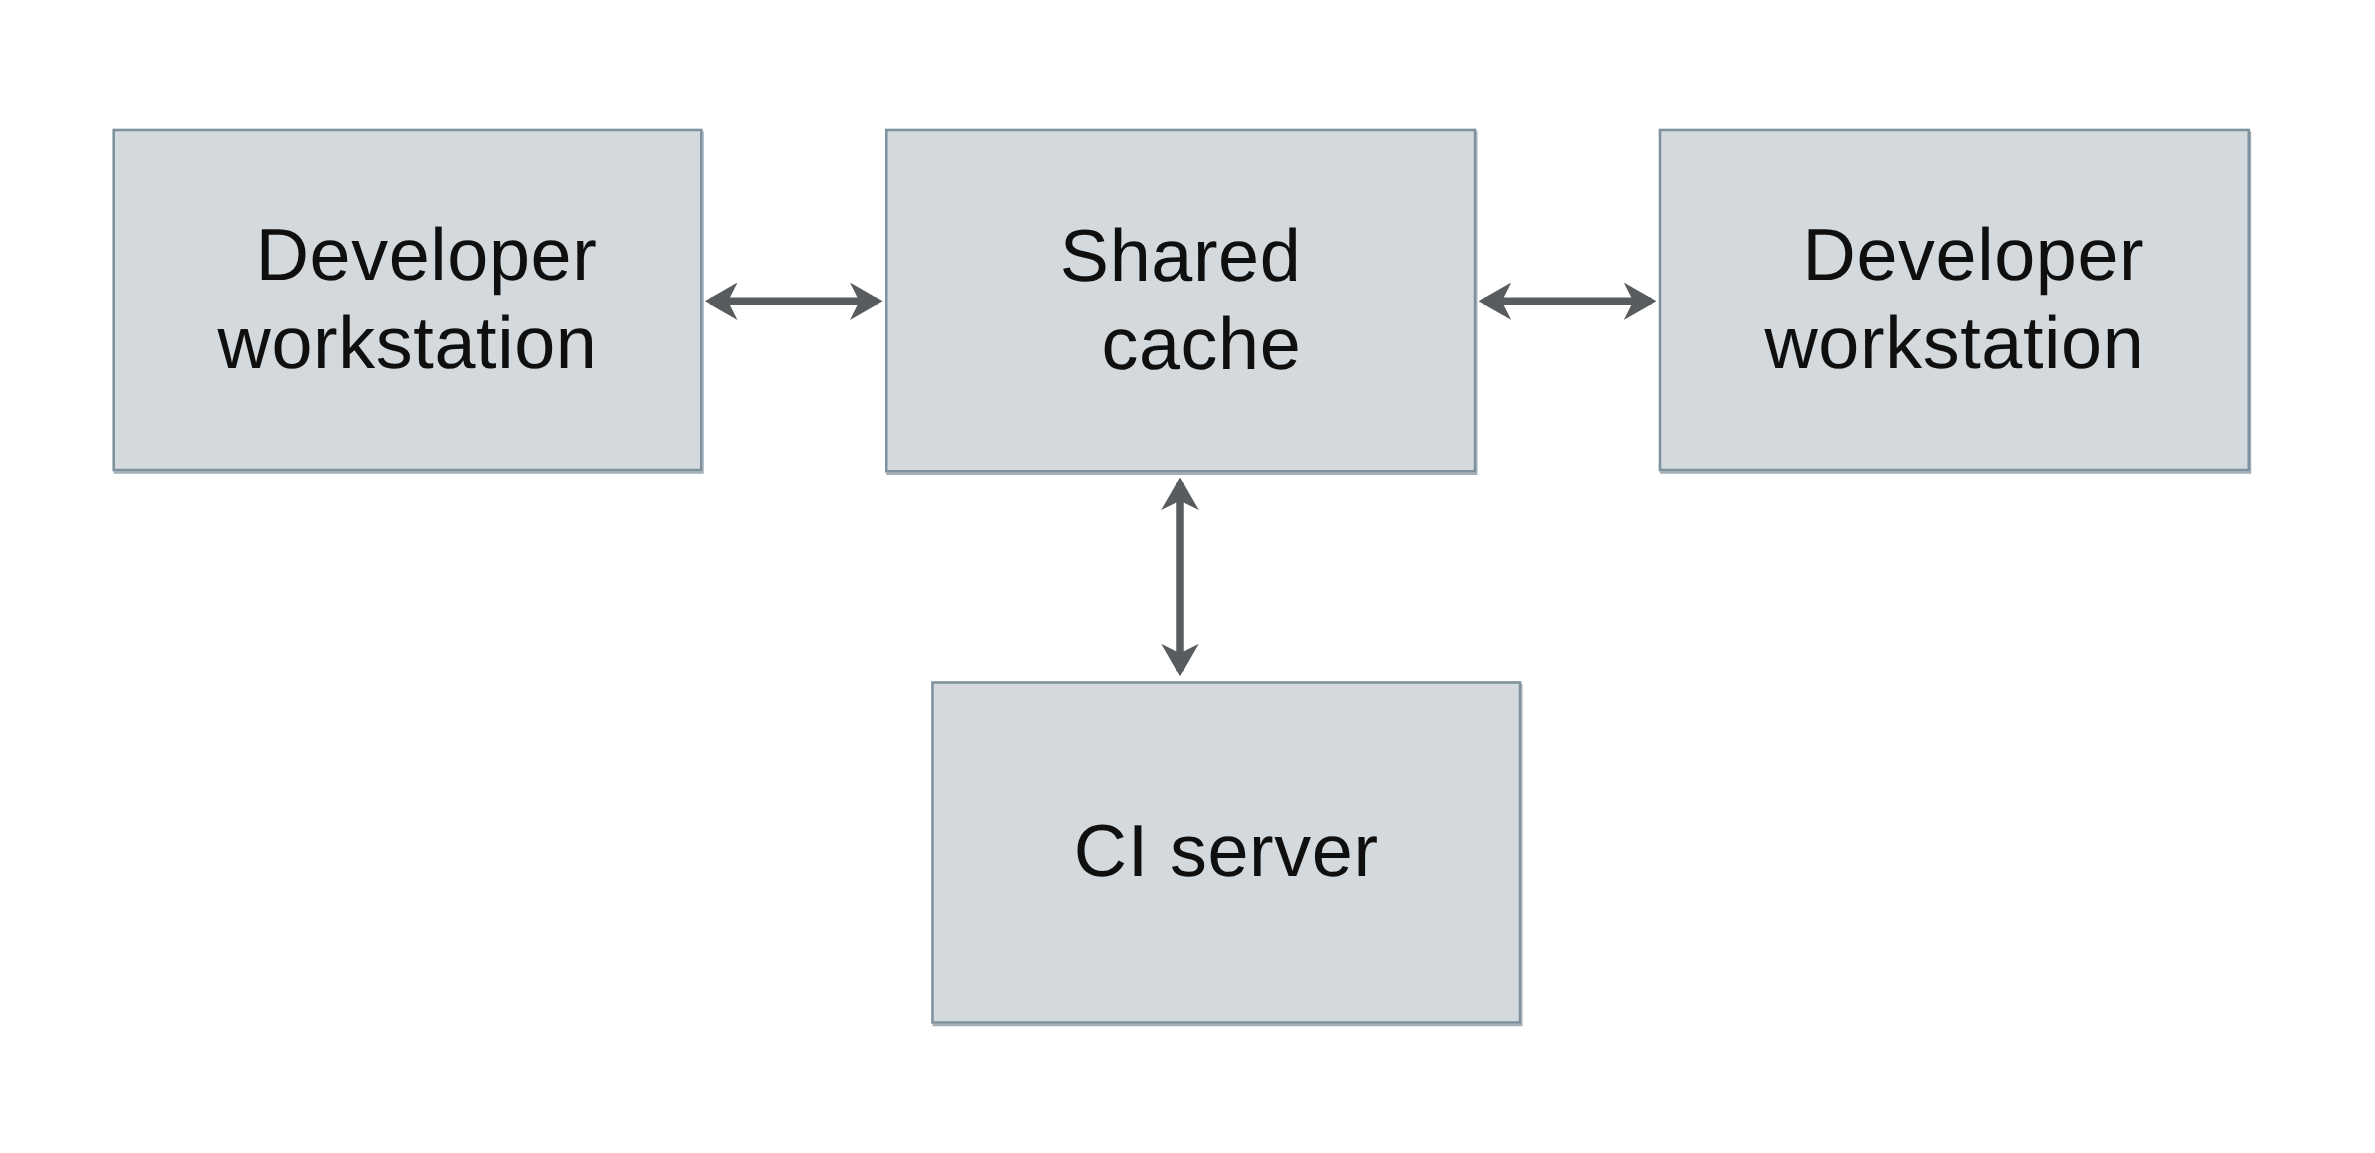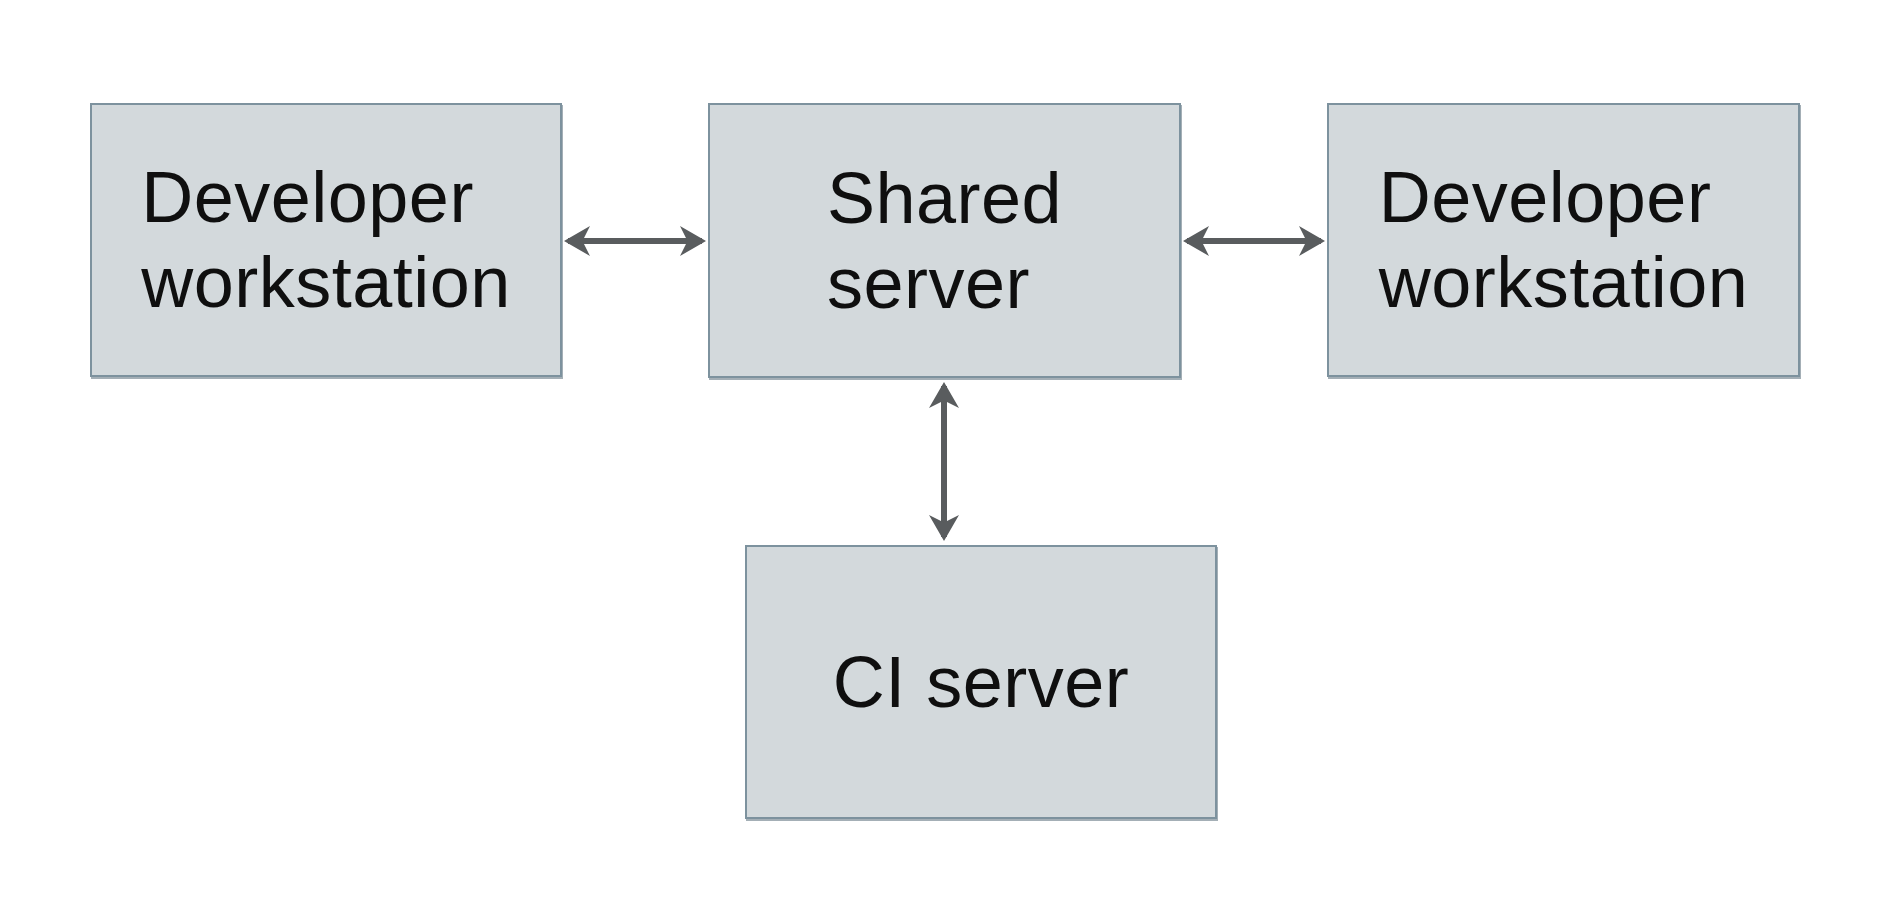--- a/index.html
+++ b/index.html
@@ -23,23 +23,23 @@
     position: absolute;
     background: var(--node-fill);
     border: 2px solid var(--node-border);
     display: flex;
     align-items: center;
     justify-content: center;
     box-shadow: 1px 2px 0 rgba(90,110,122,0.55);
   }
   .node-label {
     color: var(--text);
-    font-size: 72px;
+    font-size: 59px;
     line-height: 1.18;
-    text-align: left;
+    text-align: right;
     white-space: pre-line;
     letter-spacing: 0.5px;
   }
   #node-dev-left  { left: 90px;   top: 103px; width: 472px; height: 274px; }
   #node-cache     { left: 708px;  top: 103px; width: 473px; height: 275px; }
   #node-dev-right { left: 1327px; top: 103px; width: 473px; height: 274px; }
   #node-ci        { left: 745px;  top: 545px; width: 472px; height: 274px; }
   .arrow-layer {
     position: absolute;
     left: 0; top: 0;
@@ -52,21 +52,21 @@
 
 <div class="stage">
 
   <div class="node" id="node-dev-left">
     <span class="node-label">Developer
 workstation</span>
   </div>
 
   <div class="node" id="node-cache">
     <span class="node-label">Shared
-server</span>
+cache</span>
   </div>
 
   <div class="node" id="node-dev-right">
     <span class="node-label">Developer
 workstation</span>
   </div>
 
   <div class="node" id="node-ci">
     <span class="node-label">CI server</span>
   </div>

